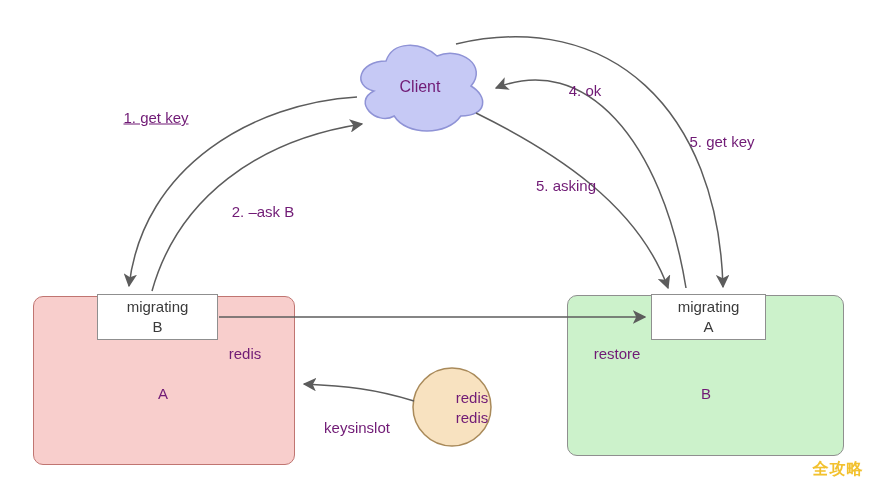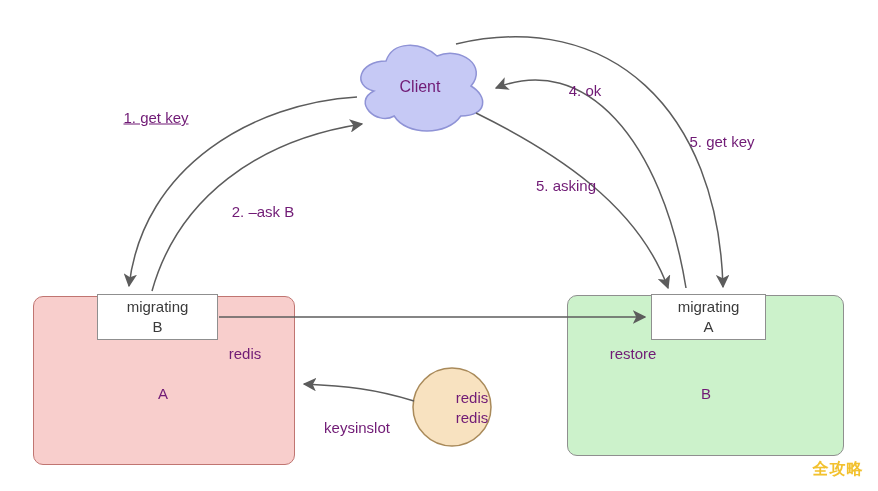--- a/index.html
+++ b/index.html
@@ -99,21 +99,21 @@
 
   <div class="lbl lbl-client" style="left:420px; top:87px;">Client</div>
 
   <div class="lbl" style="left:156px; top:117px;text-decoration:underline;">1. get key</div>
   <div class="lbl" style="left:263px; top:211px;">2. –ask B</div>
   <div class="lbl" style="left:566px; top:185px;">5. asking</div>
   <div class="lbl" style="left:585px; top:90px;">4. ok</div>
   <div class="lbl" style="left:722px; top:113px;margin-top:28px;">5. get key</div>
 
   <div class="lbl" style="left:245px; top:353px;">redis</div>
-  <div class="lbl" style="left:633px; top:353px;">restore</div>
+  <div class="lbl" style="left:617px; top:353px;">restore</div>
 
   <div class="lbl" style="left:163px; top:393px;">A</div>
   <div class="lbl" style="left:706px; top:393px;">B</div>
 
   <div class="lbl lbl-multiline" style="left:452px; top:408px;">
     <div>redis</div>
     <div>redis</div>
   </div>
 
   <div class="lbl" style="left:357px; top:427px;">keysinslot</div>

